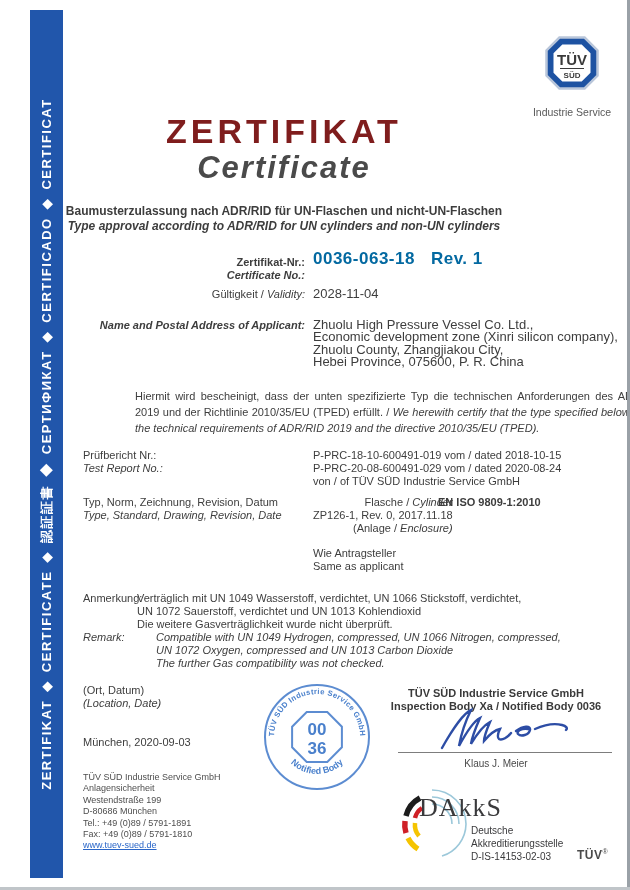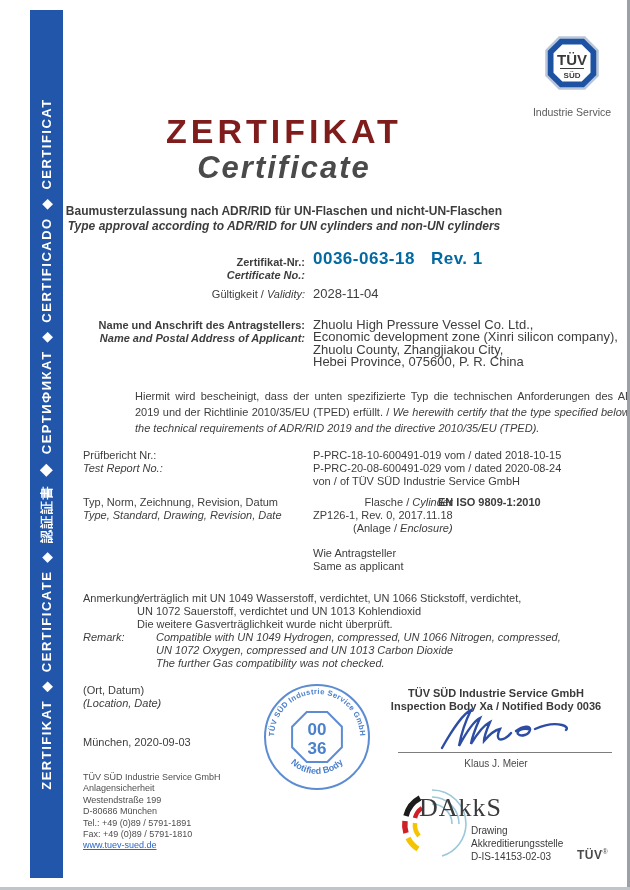--- a/index.html
+++ b/index.html
@@ -78,21 +78,20 @@
   <div class="abs valcol certno" style="top:253px;">
     <span>0036-063-18</span><span class="rev">Rev. 1</span>
   </div>
 
   <div class="abs lblcol" style="top:288px;">
     <span>Gültigkeit / </span><span class="i">Validity:</span>
   </div>
   <div class="abs valcol" style="top:288px;">2028-11-04</div>
 
   <div class="abs lblcol b" style="top:319px;">
-    <div>Name und Anschrift des Antragstellers:</div>
     <div class="i">Name and Postal Address of Applicant:</div>
   </div>
   <div class="abs valcol" style="top:319px;line-height:12.4px;">
     <div>Zhuolu High Pressure Vessel Co. Ltd.,</div>
     <div>Economic development zone (Xinri silicon company),</div>
     <div>Zhuolu County, Zhangjiakou City,</div>
     <div>Hebei Province, 075600, P. R. China</div>
   </div>
 
   <div class="abs para" style="top:388px;">
@@ -194,21 +193,21 @@
     <path d="M 36 11 A 27 27 0 0 1 63 38" fill="none" stroke="#9cc8da" stroke-width="1.6"></path>
     <path d="M 36 18 A 20 20 0 0 1 56 38" fill="none" stroke="#9cc8da" stroke-width="1.6"></path>
     <path d="M 24 12 A 28 28 0 0 0 10 30" fill="none" stroke="#1c1c1c" stroke-width="5.5"></path>
     <path d="M 9 35 A 28 28 0 0 0 10 47" fill="none" stroke="#cf2027" stroke-width="5.5"></path>
     <path d="M 12 52 A 28 28 0 0 0 22 63" fill="none" stroke="#f5c400" stroke-width="5.5"></path>
     <path d="M 26 22 A 17 17 0 0 0 19 32" fill="none" stroke="#cf2027" stroke-width="4.5"></path>
     <path d="M 19 37 A 17 17 0 0 0 23 50" fill="none" stroke="#f5c400" stroke-width="4.5"></path>
   </svg>
   <div class="abs dakks-word">DAkkS</div>
   <div class="abs dakks-lines">
-    <div>Drawing</div>
+    <div>Deutsche</div>
     <div>Akkreditierungsstelle</div>
     <div>D-IS-14153-02-03</div>
   </div>
 
   <div class="abs tuv-corner">
     <span>TÜV</span><sup>®</sup>
   </div>
 
   <div class="abs scan-edge-right"></div>
   <div class="abs scan-edge-bottom"></div>

